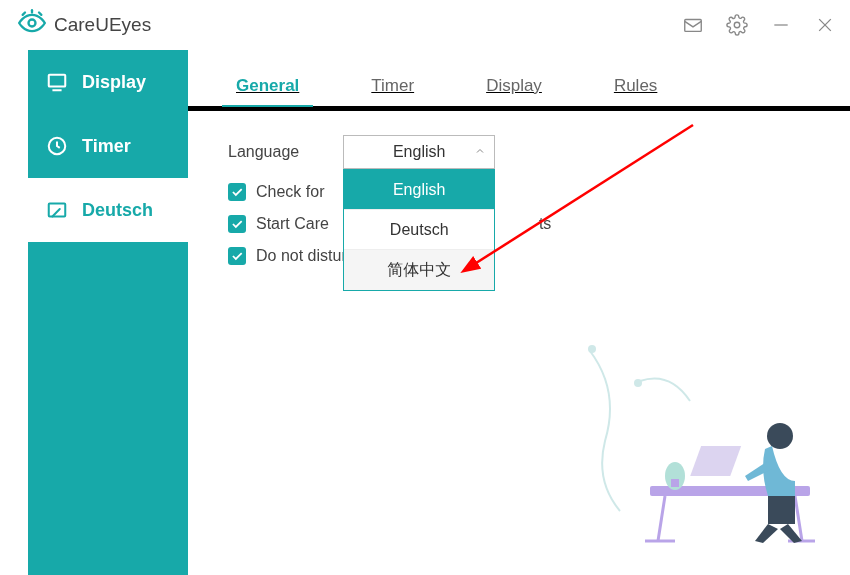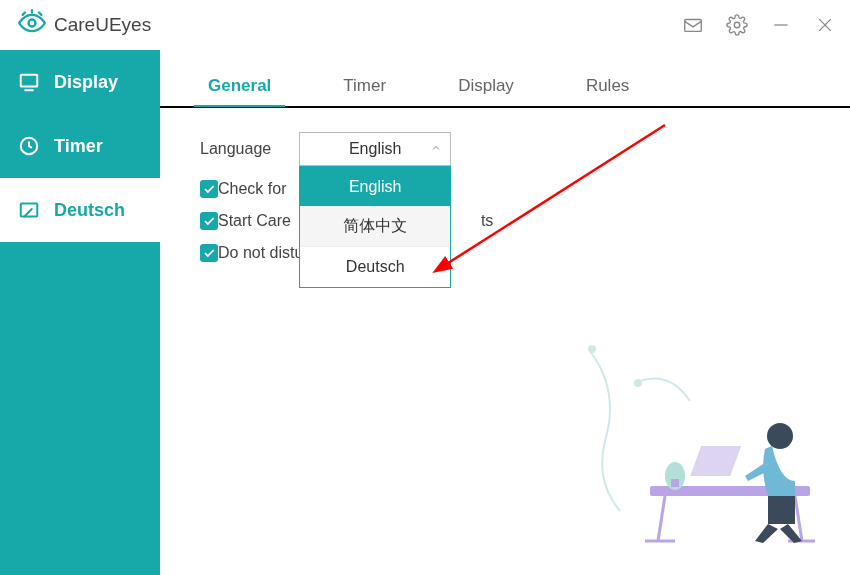--- a/index.html
+++ b/index.html
@@ -3,43 +3,43 @@
   <meta charset="utf-8">
   <style>
     * { margin: 0; padding: 0; box-sizing: border-box; font-family: -apple-system, BlinkMacSystemFont, "Segoe UI", Arial, sans-serif; }
     body { width: 850px; height: 575px; overflow: hidden; background: #fff; position: relative; }
     .titlebar { height: 50px; display: flex; align-items: center; padding: 0 12px 0 18px; }
     .logo-wrap { display: flex; align-items: center; gap: 8px; }
     .app-title { font-size: 19px; color: #444; font-weight: 500; }
     .titlebar-spacer { flex: 1; }
     .titlebar-actions { display: flex; gap: 18px; align-items: center; }
     .titlebar-btn { width: 26px; height: 26px; display: flex; align-items: center; justify-content: center; cursor: pointer; color: #888; }
-    .main { display: flex; height: calc(100% - 50px); }
+    .main { display: flex; height: calc(100% - 50px); padding-left: 28px; }
     .sidebar { width: 160px; background: #17a9a9; color: #fff; }
     .sidebar-item { height: 64px; display: flex; align-items: center; gap: 14px; padding: 0 18px; cursor: pointer; font-size: 18px; font-weight: 600; }
     .sidebar-item.active { background: #fff; color: #17a9a9; }
     .sidebar-icon { width: 22px; height: 22px; display: flex; align-items: center; justify-content: center; flex-shrink: 0; }
     .content { flex: 1; position: relative; overflow: hidden; }
-    .tabs { display: flex; gap: 56px; padding: 20px 40px 0 40px; border-bottom: 2px solid #000000; }
+    .tabs { display: flex; gap: 56px; padding: 20px 40px 0 40px; border-bottom: 5px solid #000000; text-decoration: underline; }
     .tab { padding: 6px 8px 10px 8px; font-size: 17px; color: #666; cursor: pointer; position: relative; }
     .tab.active { color: #17a9a9; font-weight: 600; }
     .tab.active::after { content: ""; position: absolute; bottom: -1px; left: -6px; right: -6px; height: 2px; background: #17a9a9; }
     .panel { padding: 24px 40px; position: relative; }
-    .row { display: flex; align-items: center; gap: 28px; margin-bottom: 14px; }
+    .row { display: flex; align-items: center; gap: 44px; margin-bottom: 14px; }
     .label { font-size: 16px; color: #444; }
     .select-wrap { position: relative; width: 152px; }
     .select-display { height: 34px; border: 1px solid #bbb; display: flex; align-items: center; justify-content: center; position: relative; cursor: pointer; }
     .select-value { font-size: 16px; color: #333; }
     .chevron { position: absolute; right: 8px; top: 50%; transform: translateY(-50%); color: #888; }
     .dropdown { position: absolute; top: 34px; left: 0; right: 0; border: 1px solid #17a9a9; background: #fff; z-index: 10; }
     .option { height: 40px; display: flex; align-items: center; justify-content: center; font-size: 16px; color: #333; cursor: pointer; border-bottom: 1px solid #eee; }
     .option:last-child { border-bottom: none; }
     .option.selected { background: #17a9a9; color: #fff; }
     .option.hover { background: #f5f5f5; }
-    .check-row { display: flex; align-items: flex-start; margin-bottom: 14px; font-size: 16px; color: #444; }
+    .check-row { display: flex; align-items: flex-start; gap: 10px; margin-bottom: 14px; font-size: 16px; color: #444; }
     .checkbox { width: 18px; height: 18px; background: #17a9a9; border-radius: 3px; display: flex; align-items: center; justify-content: center; cursor: pointer; flex-shrink: 0; }
     .checkbox svg { width: 14px; height: 14px; }
     .check-label-partial { white-space: pre; }
     .illustration { position: absolute; right: 10px; bottom: 10px; pointer-events: none; }
     .arrow { position: absolute; pointer-events: none; z-index: 20; }
   </style>
 </head>
 <body>
 
 <div class="titlebar">
@@ -129,22 +129,22 @@
           <div class="select-display">
             <span class="select-value">English</span>
             <span class="chevron">
               <svg width="12" height="12" viewBox="0 0 24 24" fill="none" stroke="currentColor" stroke-width="2">
                   <path d="M6 15l6-6 6 6"></path>
                 </svg>
             </span>
           </div>
           <div class="dropdown">
             <div class="option selected">English</div>
+            <div class="option">Deutsch</div>
             <div class="option hover">简体中文</div>
-            <div class="option">Deutsch</div>
           </div>
         </div>
       </div>
 
       <div class="check-row">
         <div class="checkbox">
           <svg viewBox="0 0 24 24" fill="none" stroke="#fff" stroke-width="3">
               <path d="M5 12l5 5L20 7"></path>
             </svg>
         </div>

